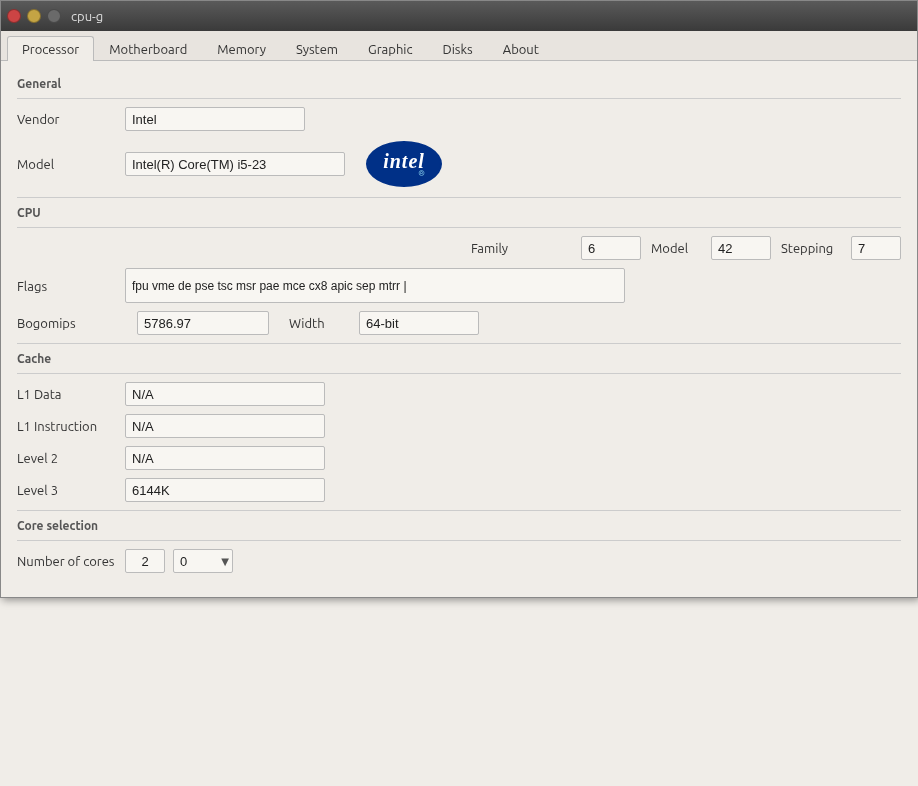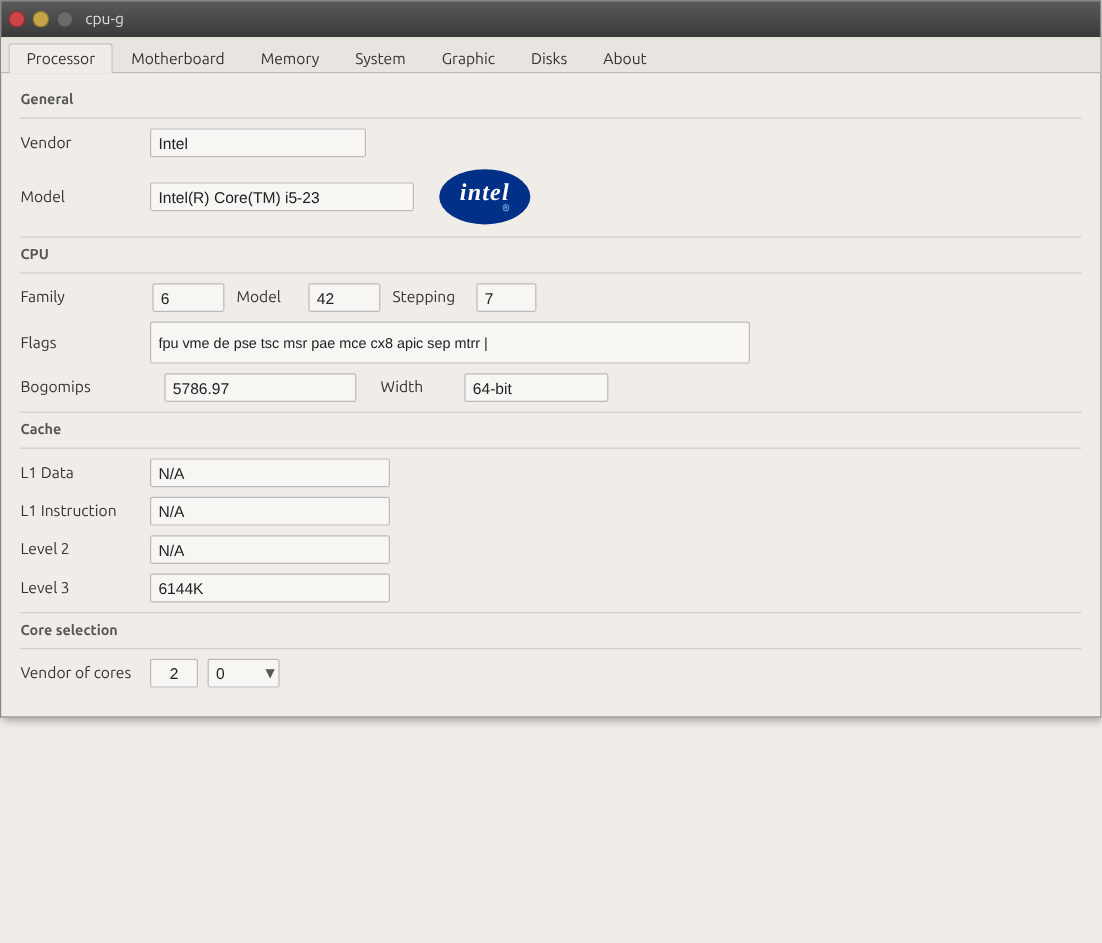--- a/index.html
+++ b/index.html
@@ -117,21 +117,21 @@
       padding: 3px 6px;
       font-size: 13px;
       color: #222;
       outline: none;
       height: 24px;
     }
 
     .field-input.w-180 { width: 180px; }
     .field-input.w-220 { width: 220px; }
     .field-input.w-200 { width: 200px; }
-    .field-input.w-160 { width: 160px; }
+    .field-input.w-160 { width: 132px; }
     .field-input.w-60  { width: 60px; }
     .field-input.w-50  { width: 50px; }
     .field-input.w-120 { width: 120px; }
 
     .flags-input {
       background: #f8f6f2;
       border: 1px solid #bbb;
       border-radius: 2px;
       padding: 3px 6px;
       font-size: 12px;
@@ -182,20 +182,21 @@
       font-size: 8px;
       align-self: flex-end;
       margin-top: -2px;
     }
 
     .cpu-family-row {
       display: flex;
       align-items: center;
       gap: 10px;
       margin-bottom: 8px;
+      justify-content: flex-end;
     }
 
     .select-wrapper {
       position: relative;
       display: inline-flex;
       align-items: center;
     }
 
     .field-select {
       background: #f8f6f2;
@@ -345,21 +346,21 @@
     <div class="field-row">
       <span class="field-label">Level 3</span>
       <input type="text" class="field-input w-200" readonly="" value="6144K" style="">
     </div>
 
     <hr class="section-divider">
     <div class="section-title">Core selection</div>
     <hr class="section-divider">
 
     <div class="field-row">
-      <span class="field-label">Vendor of cores</span>
+      <span class="field-label">Number of cores</span>
       <input type="text" class="core-num-input" readonly="" value="2" style="">
       <div class="select-wrapper">
         <select class="field-select">
           <option value="0" selected="">0</option>
           <option value="1">1</option>
         </select>
         <span class="select-arrow">▼</span>
       </div>
     </div>
 

